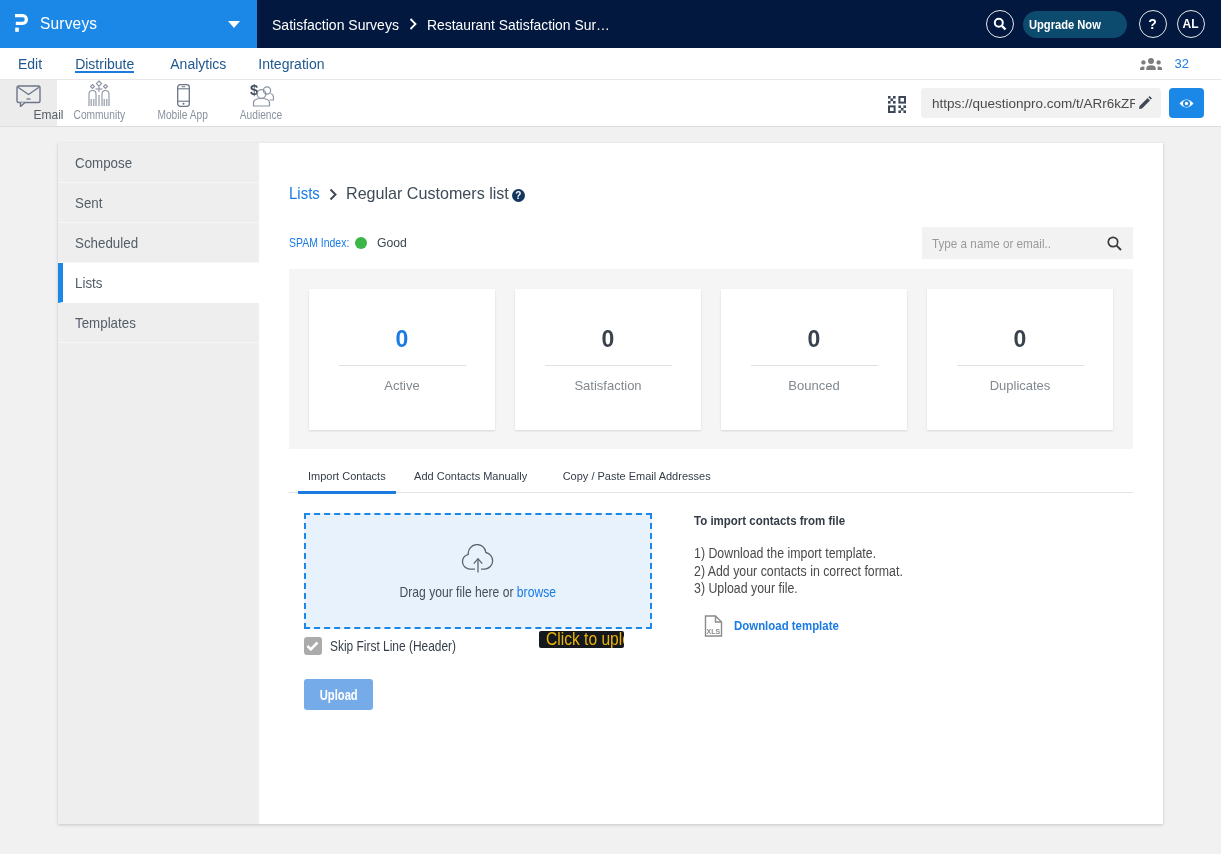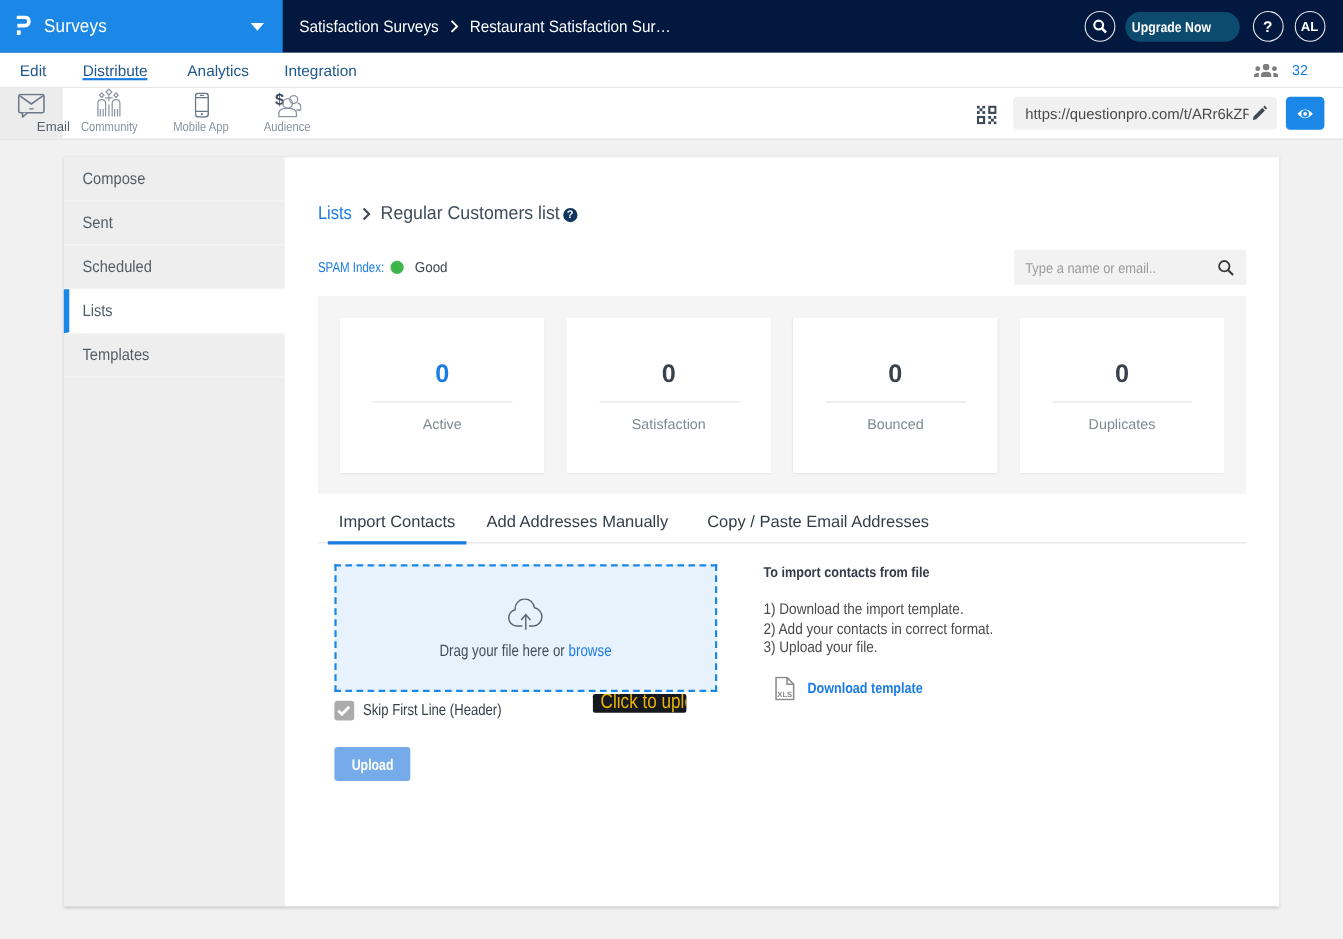--- a/index.html
+++ b/index.html
@@ -67,21 +67,21 @@
 .srch svg{margin-left:auto;margin-right:11px;}
 
 .stats{position:absolute;left:30px;top:126px;width:844px;height:180px;background:#f5f5f5;padding:20px;display:flex;justify-content:space-between;}
 .card{width:186px;height:141px;background:#fff;box-shadow:0 1px 2px rgba(0,0,0,.12);text-align:center;}
 .card .num{font-size:23px;font-weight:700;color:#39424d;margin-top:37px;line-height:26px;}
 .card.c1 .num{color:#1b7be5;}
 .card .ul{width:127px;border-top:1px solid #e0e0e0;margin:13px auto 0;}
 .card .cl{font-size:13px;color:#808990;margin-top:11px;line-height:18px;}
 
 .tabs{position:absolute;left:30px;top:323px;width:844px;border-bottom:1px solid #e3e3e3;}
-.tab{display:inline-block;font-size:15px;color:#333d48;padding:0 10px 10px;position:relative;margin-left:9px;}
+.tab{display:inline-block;font-size:11px;color:#333d48;padding:0 10px 10px;position:relative;margin-left:9px;}
 .tab+.tab{margin-left:4px;}
 .tab.t3{margin-left:11px;}
 .tab.on::after{content:'';position:absolute;left:0;right:0;bottom:-2px;height:3px;background:#1a7ce0;}
 
 .drop{position:absolute;left:45px;top:370px;width:348px;height:116px;border:2px dashed #1b87e6;background:#e7f2fc;}
 .drop .cloudw{display:flex;justify-content:center;margin-top:29px;}
 .drop .dtext{text-align:center;font-size:15px;color:#444e5a;margin-top:9px;}
 .drop .dtext a{color:#1b7be5;text-decoration:none;}
 .tip{position:absolute;left:233px;top:116px;background:#15181c;color:#eab308;font-size:19px;line-height:16.5px;width:85px;height:17px;border-radius:2px;white-space:nowrap;overflow:hidden;}
 .tip span{display:inline-block;transform:scaleX(.82);transform-origin:0 50%;margin-left:7px;}
@@ -280,21 +280,21 @@
             <div class="cl">Bounced</div>
           </div>
         <div class="card">
             <div class="num">0</div>
             <div class="ul"></div>
             <div class="cl">Duplicates</div>
           </div>
       </div>
       <div class="tabs">
         <span class="tab on">Import Contacts</span>
-        <span class="tab">Add Addresses Manually</span>
+        <span class="tab">Add Contacts Manually</span>
         <span class="tab t3">Copy / Paste Email Addresses</span>
       </div>
       <div class="drop">
         <div class="cloudw">
           <svg width="36" height="30" viewBox="0 0 36 30">
               <g transform="translate(0,1.2)">
             <path d="M15 23.9 H9.7 A7.5 7.5 0 0 1 8.3 9.1 A8.8 8.8 0 0 1 25.9 7.3 A8.4 8.4 0 0 1 25 23.9 H20.9" fill="none" stroke="#5a6470" stroke-width="1.3"></path>
             <rect x="15.2" y="22.8" width="5.4" height="2.8" fill="#e7f2fc"></rect>
             <g stroke="#5a6470" stroke-width="1.3" fill="none">
               <path d="M13.8 18.4 L18 13.5 L22.2 18.4"></path>

